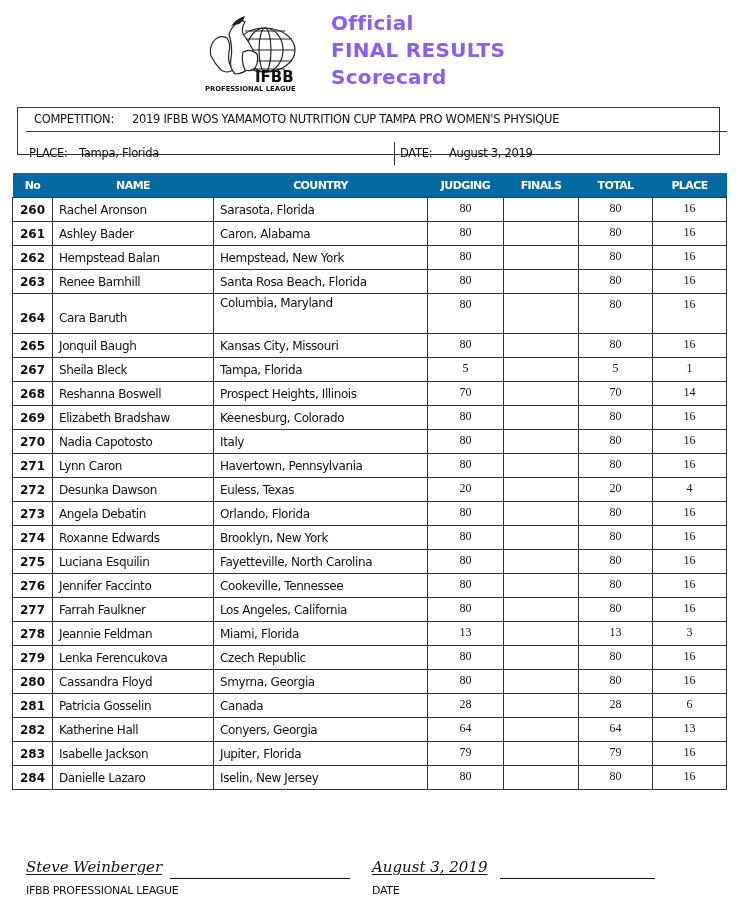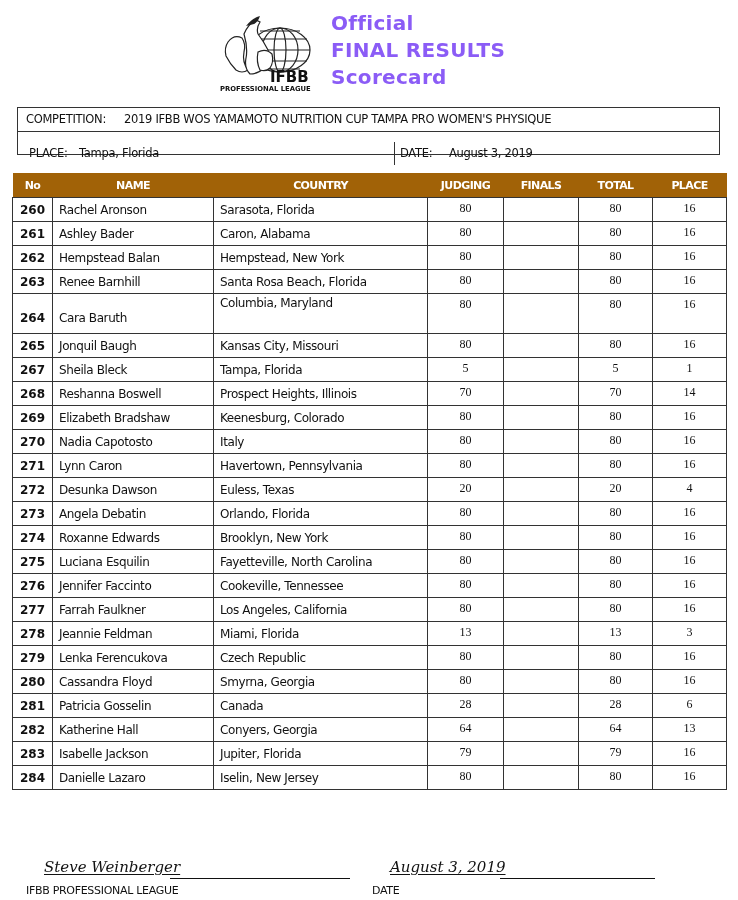--- a/index.html
+++ b/index.html
@@ -1,42 +1,42 @@
 <!DOCTYPE html>
 <html><head>
 <meta charset="utf-8">
 <style>
   html, body { margin: 0; padding: 0; background: #ffffff; }
   body { width: 738px; height: 900px; position: relative; overflow: hidden; font-family: "DejaVu Sans", sans-serif; color: #111; }
 
   
-  .logo { position: absolute; left: 214px; top: 12px; width: 112px; height: 80px; }
+  .logo { position: absolute; left: 199px; top: 12px; width: 112px; height: 80px; }
   .title-block { position: absolute; left: 331px; top: 10px; font-family: "DejaVu Sans", sans-serif; font-weight: bold; font-size: 20px; line-height: 27px; letter-spacing: 0.3px; color: #8b5cf6; }
   .title-block div { white-space: nowrap; }
 
   
   .info-box { position: absolute; left: 17px; top: 107px; width: 703px; height: 48px; border: 1px solid #333; box-sizing: border-box; }
-  .info-row1 { position: absolute; left: 0; top: 0; width: 100%; height: 24px; border-bottom: 1px solid #333; box-sizing: border-box; }
+  .info-row1 { position: absolute; left: 8px; top: 0; width: 100%; height: 24px; border-bottom: 1px solid #333; box-sizing: border-box; }
   .info-row2 { position: absolute; left: 0; top: 34px; width: 100%; height: 23px; }
   .info-text { position: absolute; top: 4px; font-family: "DejaVu Sans", sans-serif; font-size: 11.5px; letter-spacing: -0.3px; white-space: nowrap; }
   .info-divider { position: absolute; left: 376px; top: 0; width: 1px; height: 23px; background: #333; }
 
   
   table.results { position: absolute; left: 12px; top: 173px; width: 714px; border-collapse: collapse; table-layout: fixed; }
-  table.results th { background: #a16207; color: #fff; font-family: "DejaVu Sans", sans-serif; font-size: 11px; font-weight: bold; letter-spacing: -0.6px; height: 24px; padding: 0; text-align: center; }
+  table.results th { background: #0369a1; color: #fff; font-family: "DejaVu Sans", sans-serif; font-size: 11px; font-weight: bold; letter-spacing: -0.6px; height: 24px; padding: 0; text-align: center; }
   table.results td { border: 1px solid #333; height: 23px; padding: 0; font-size: 12px; vertical-align: middle; }
   table.results tr.tall td { height: 31px; }
   td.c-no { font-family: "DejaVu Sans", sans-serif; font-weight: bold; text-align: center; font-size: 12px; }
   td.c-name, td.c-country { font-family: "DejaVu Sans", sans-serif; padding-left: 6px !important; letter-spacing: -0.4px; white-space: nowrap; overflow: hidden; }
   td.c-num { font-family: "Liberation Serif", serif; font-size: 15px; text-align: center; vertical-align: top !important; line-height: 20px; }
   tr.tall td.c-country { vertical-align: top; padding-top: 2px !important; }
   tr.tall td.c-no, tr.tall td.c-name { padding-top: 8px; }
 
   
-  .sig { position: absolute; font-family: "DejaVu Serif", serif; font-style: italic; font-size: 15px; white-space: nowrap; margin-left: 18px; }
+  .sig { position: absolute; font-family: "DejaVu Serif", serif; font-style: italic; font-size: 15px; white-space: nowrap; }
   .sig-line { position: absolute; height: 1px; background: #111; }
   .sig-label { position: absolute; font-family: "DejaVu Sans", sans-serif; font-size: 11px; letter-spacing: -0.3px; white-space: nowrap; }
   .sig-name { text-decoration: underline; text-underline-offset: 2px; }
 </style>
 </head>
 <body>
 
 <div class="logo">
   <svg width="112" height="80" viewBox="0 0 112 80">
 

